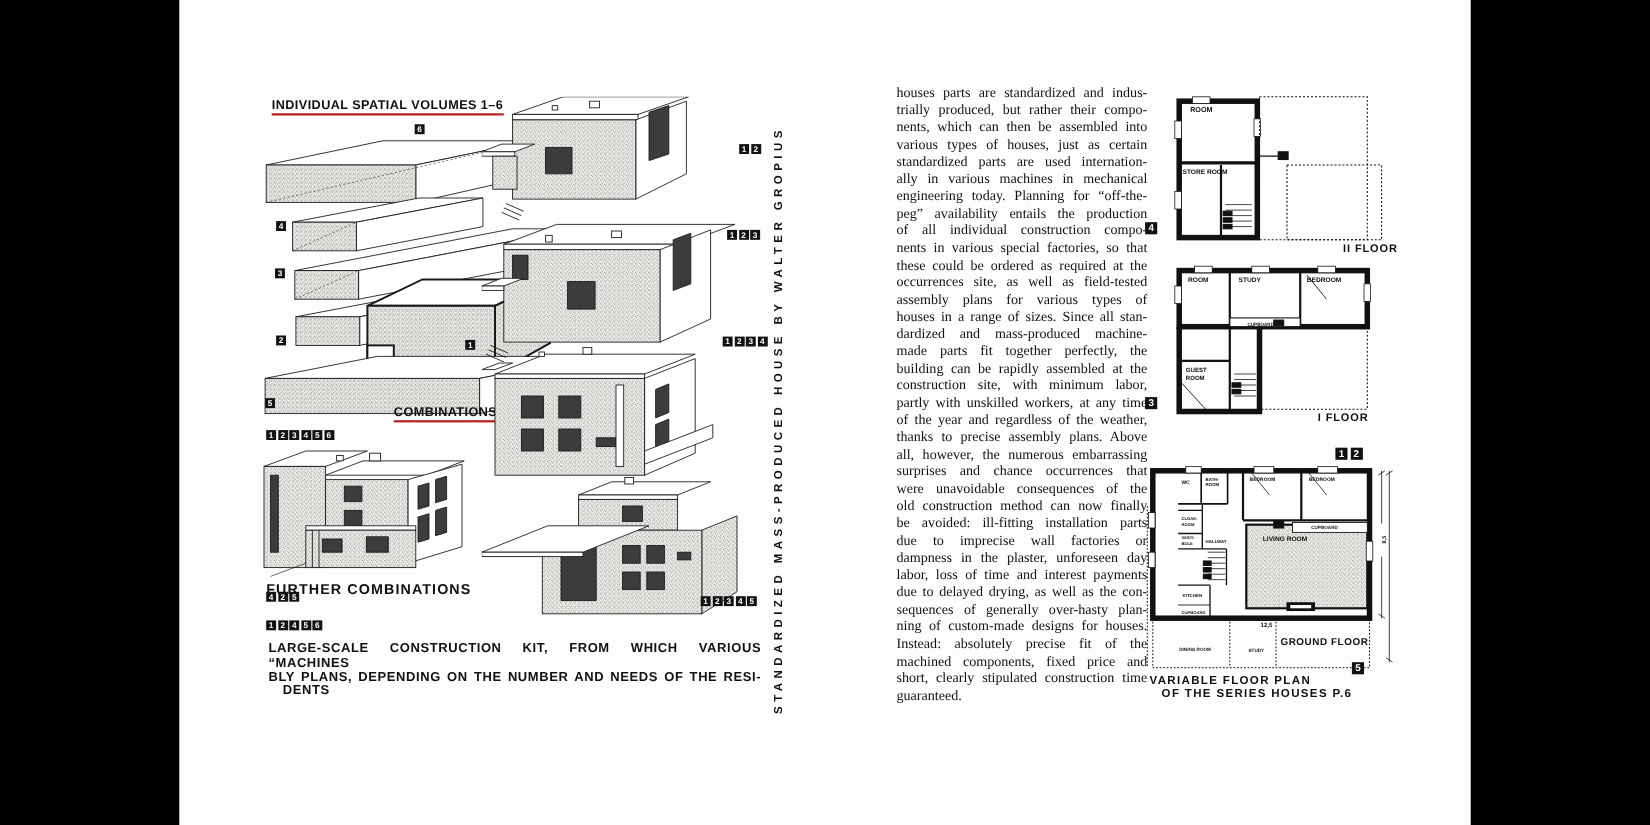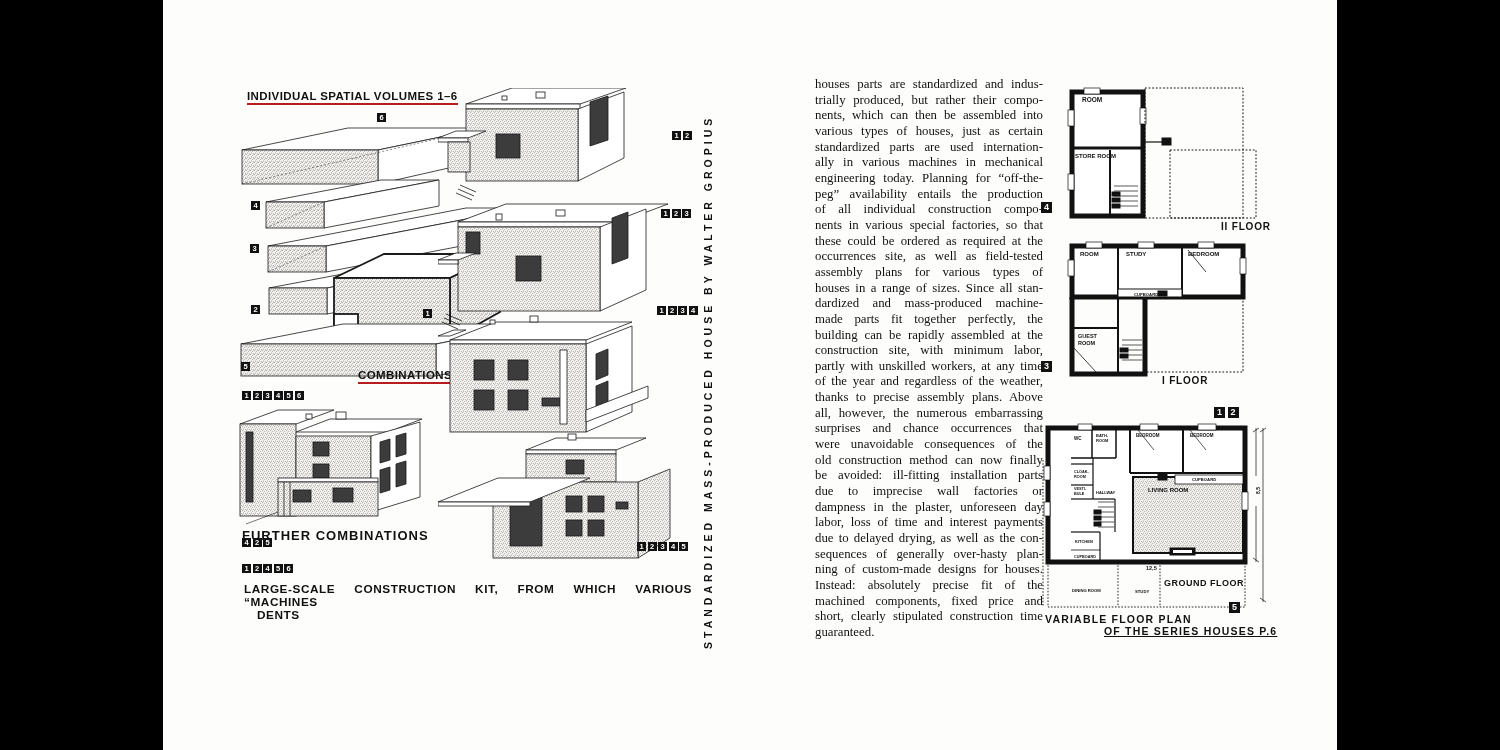--- a/index.html
+++ b/index.html
@@ -129,20 +129,21 @@
       <line x1="8" y1="122" x2="40" y2="110" stroke-width="0.6"></line>
     </g>
   </svg>
 
   <div class="abs small-label" style="left:242px;top:528px;">FURTHER COMBINATIONS</div>
   <div class="abs" style="left:242px;top:538px;"><span class="nbox">4</span><span class="nbox">2</span><span class="nbox">5</span></div>
   <div class="abs" style="left:242px;top:564px;"><span class="nbox">1</span><span class="nbox">2</span><span class="nbox">4</span><span class="nbox">5</span><span class="nbox">6</span></div>
 
   <div class="abs cap" style="left:244px;top:583px;">
       <div class="capline">LARGE-SCALE CONSTRUCTION KIT, FROM WHICH VARIOUS “MACHINES</div>
+      <div class="capline">BLY PLANS, DEPENDING ON THE NUMBER AND NEEDS OF THE RESI-</div>
       <div class="capline end">DENTS</div>
     </div>
 
   <svg class="abs" style="left:438px;top:88px;" width="252" height="485" viewBox="0 0 252 485">
     <defs>
       <pattern id="stC" width="4" height="4" patternUnits="userSpaceOnUse">
         <rect width="4" height="4" fill="#f4f2ef"></rect>
         <circle cx="0.7" cy="0.7" r="0.45" fill="#555"></circle>
           <circle cx="2.6" cy="1.6" r="0.4" fill="#444"></circle>
         <circle cx="1.4" cy="3" r="0.45" fill="#555"></circle>
@@ -325,21 +326,21 @@
       <rect x="202" y="18" width="6" height="16" fill="#fff" stroke-width="0.7"></rect>
     </g>
     <text x="42" y="16" font-size="6">ROOM</text>
     <text x="88" y="16" font-size="6">STUDY</text>
     <text x="150" y="16" font-size="6">BEDROOM</text>
     <text x="96" y="56" font-size="4.2">CUPBOARD</text>
     <text x="40" y="98" font-size="5.5">GUEST</text>
     <text x="40" y="105" font-size="5.5">ROOM</text>
   </svg>
   <div class="abs lg-boxes" style="left:1041px;top:361px;"><span class="nbox">3</span></div>
-  <div class="abs plan-label" style="left:1162px;top:375px;">I FLOOR</div>
+  <div class="abs plan-label" style="left:1198px;top:375px;">I FLOOR</div>
 
   <div class="abs lg-boxes" style="left:1214px;top:407px;"><span class="nbox">1</span><span class="nbox">2</span></div>
   <svg class="abs" style="left:1030px;top:402px;" width="250" height="212" viewBox="0 0 250 212">
     <defs>
       <pattern id="stD" width="4" height="4" patternUnits="userSpaceOnUse">
         <rect width="4" height="4" fill="#f2f0ed"></rect>
         <circle cx="0.7" cy="0.7" r="0.45" fill="#666"></circle>
           <circle cx="2.6" cy="1.6" r="0.4" fill="#555"></circle>
         <circle cx="1.4" cy="3" r="0.45" fill="#666"></circle>
           <circle cx="3.5" cy="3.4" r="0.4" fill="#555"></circle>
@@ -418,14 +419,14 @@
     <text x="44" y="156" font-size="3.8">CUPBOARD</text>
     <text x="42" y="190" font-size="4.2">DINING ROOM</text>
     <text x="105" y="191" font-size="4.2">STUDY</text>
     <text x="116" y="168" font-size="5.5">12,5</text>
     <text x="230" y="92" font-size="5" transform="rotate(-90 230 92)">8,5</text>
     <text x="134" y="184" font-size="9" letter-spacing="0.5">GROUND FLOOR</text>
   </svg>
   <div class="abs lg-boxes" style="left:1229px;top:602px;"><span class="nbox">5</span></div>
 
   <div class="abs rcap" style="left:1045px;top:613px;">VARIABLE FLOOR PLAN</div>
-  <div class="abs rcap" style="left:1104px;top:625px;text-decoration:underline;">OF THE SERIES HOUSES P.6</div>
+  <div class="abs rcap" style="left:1056px;top:625px;">OF THE SERIES HOUSES P.6</div>
 </div>
 
 </body></html>

